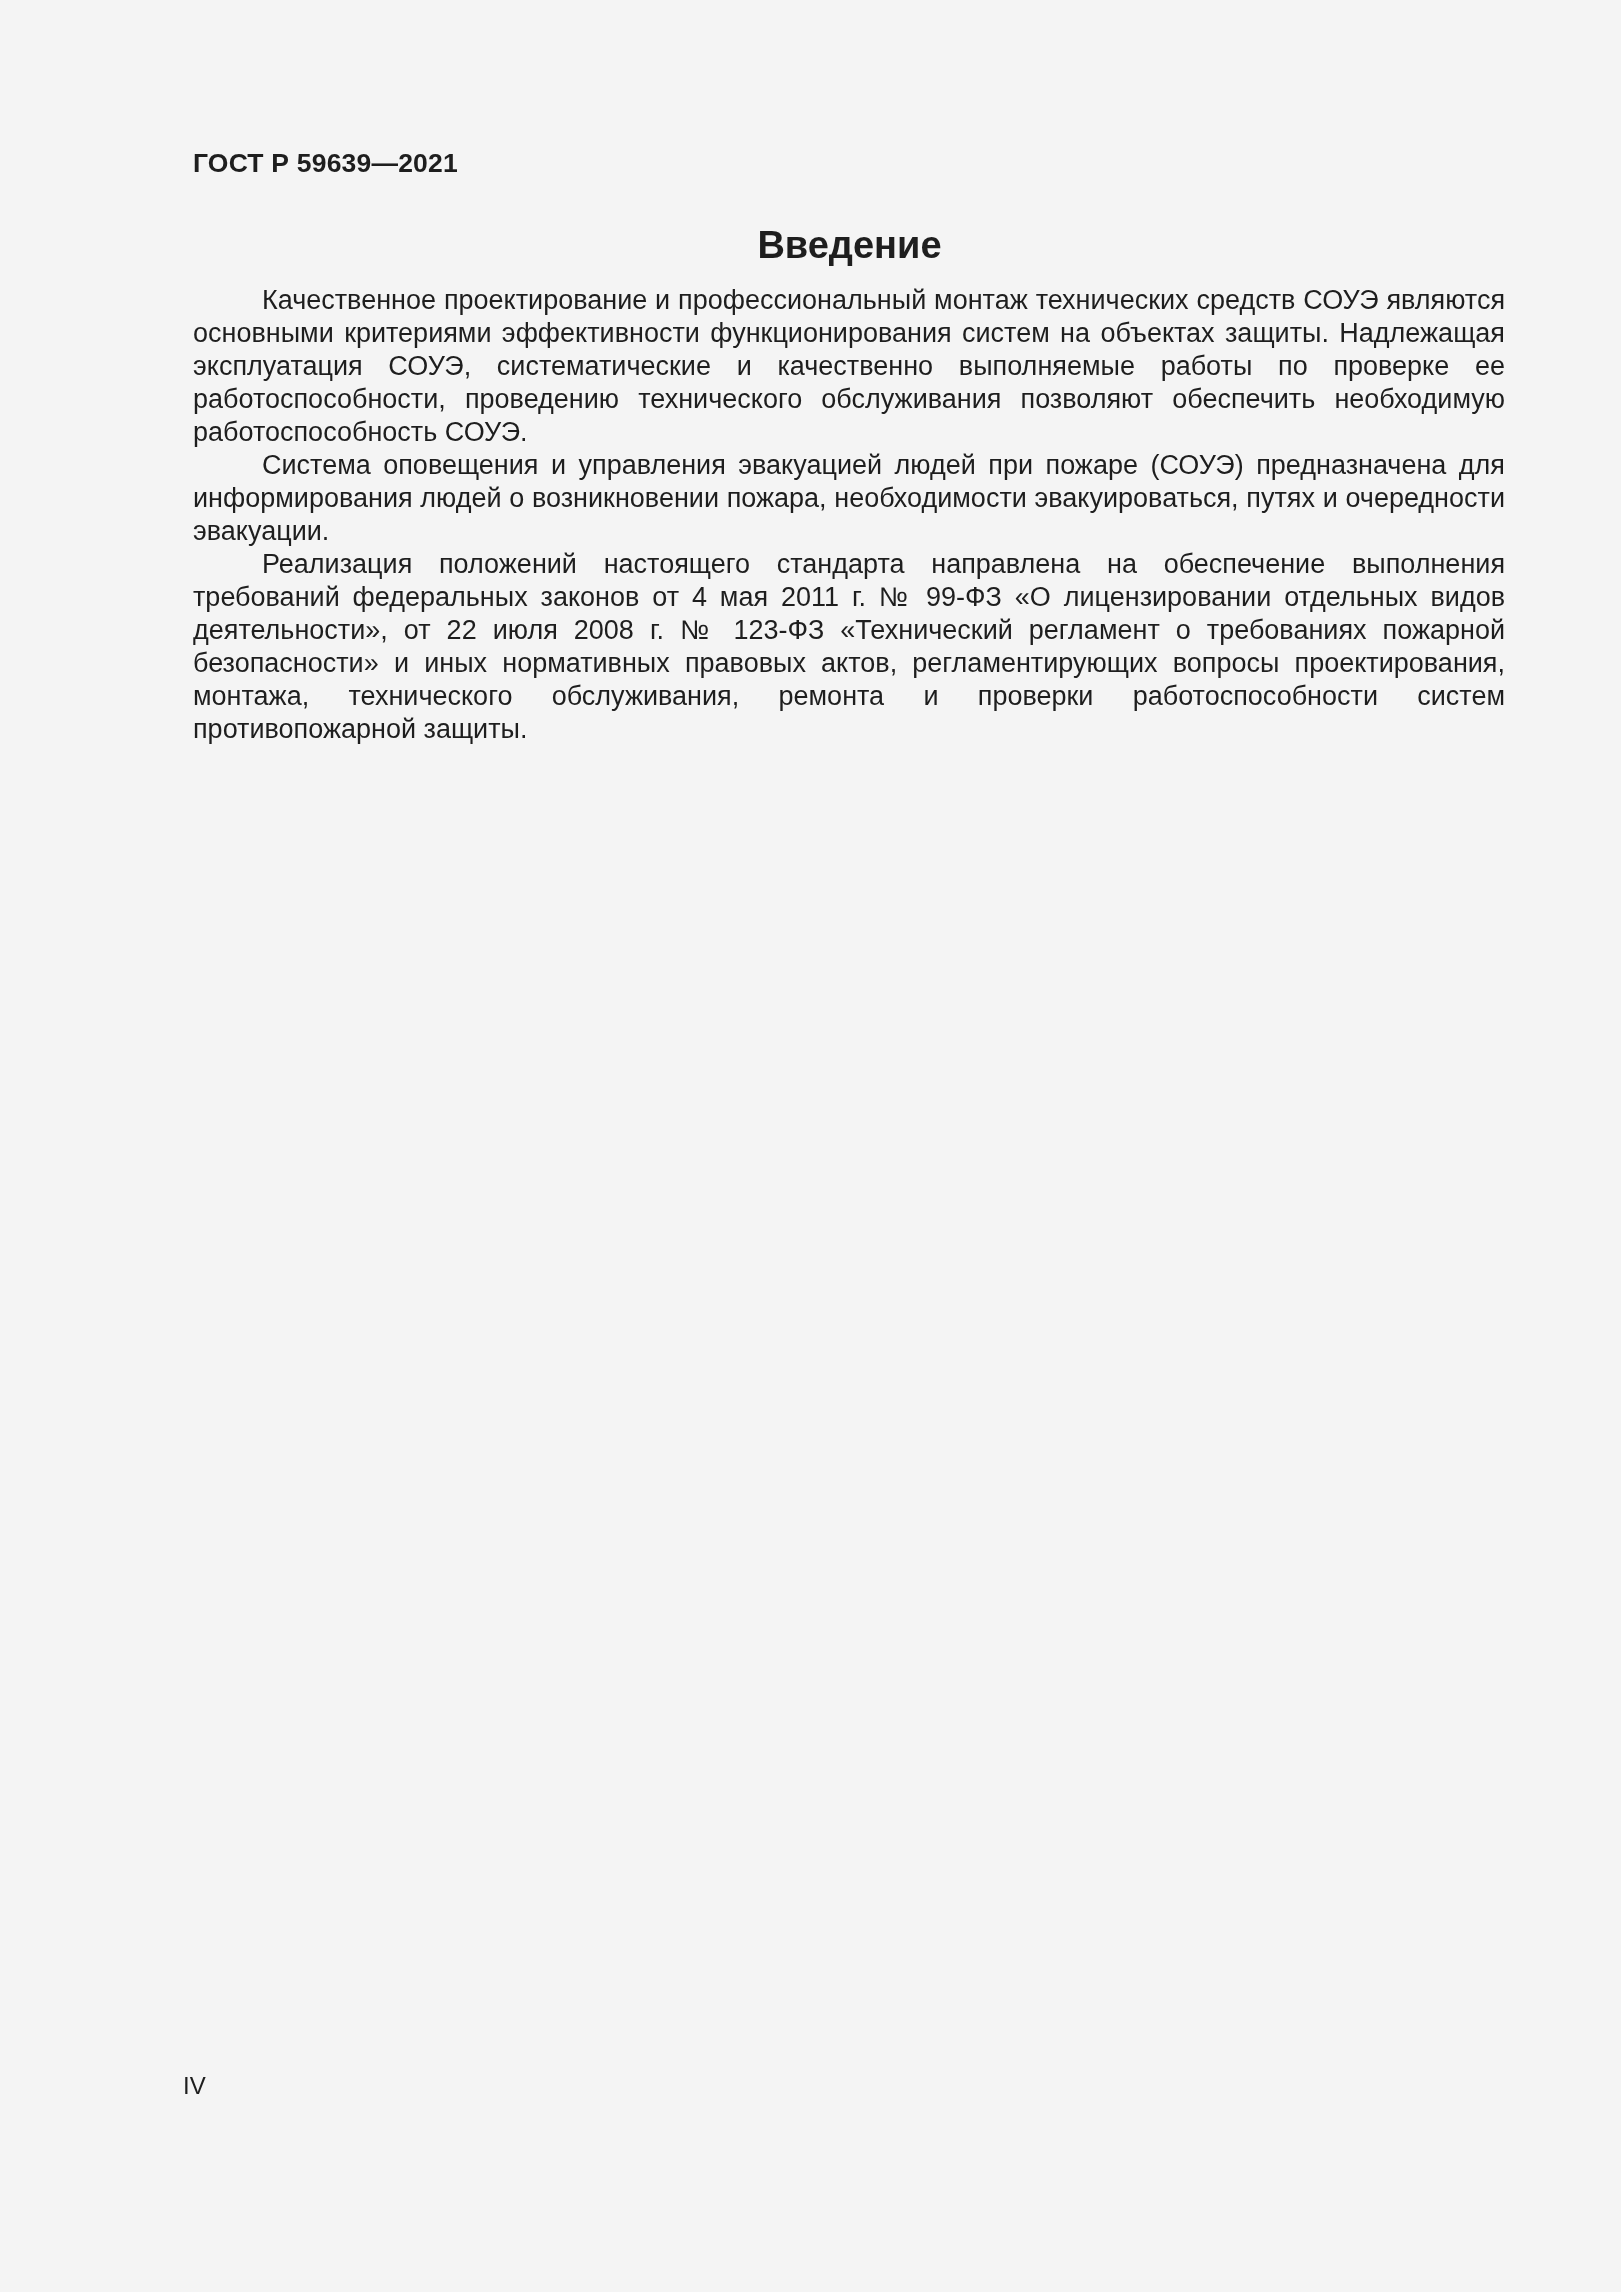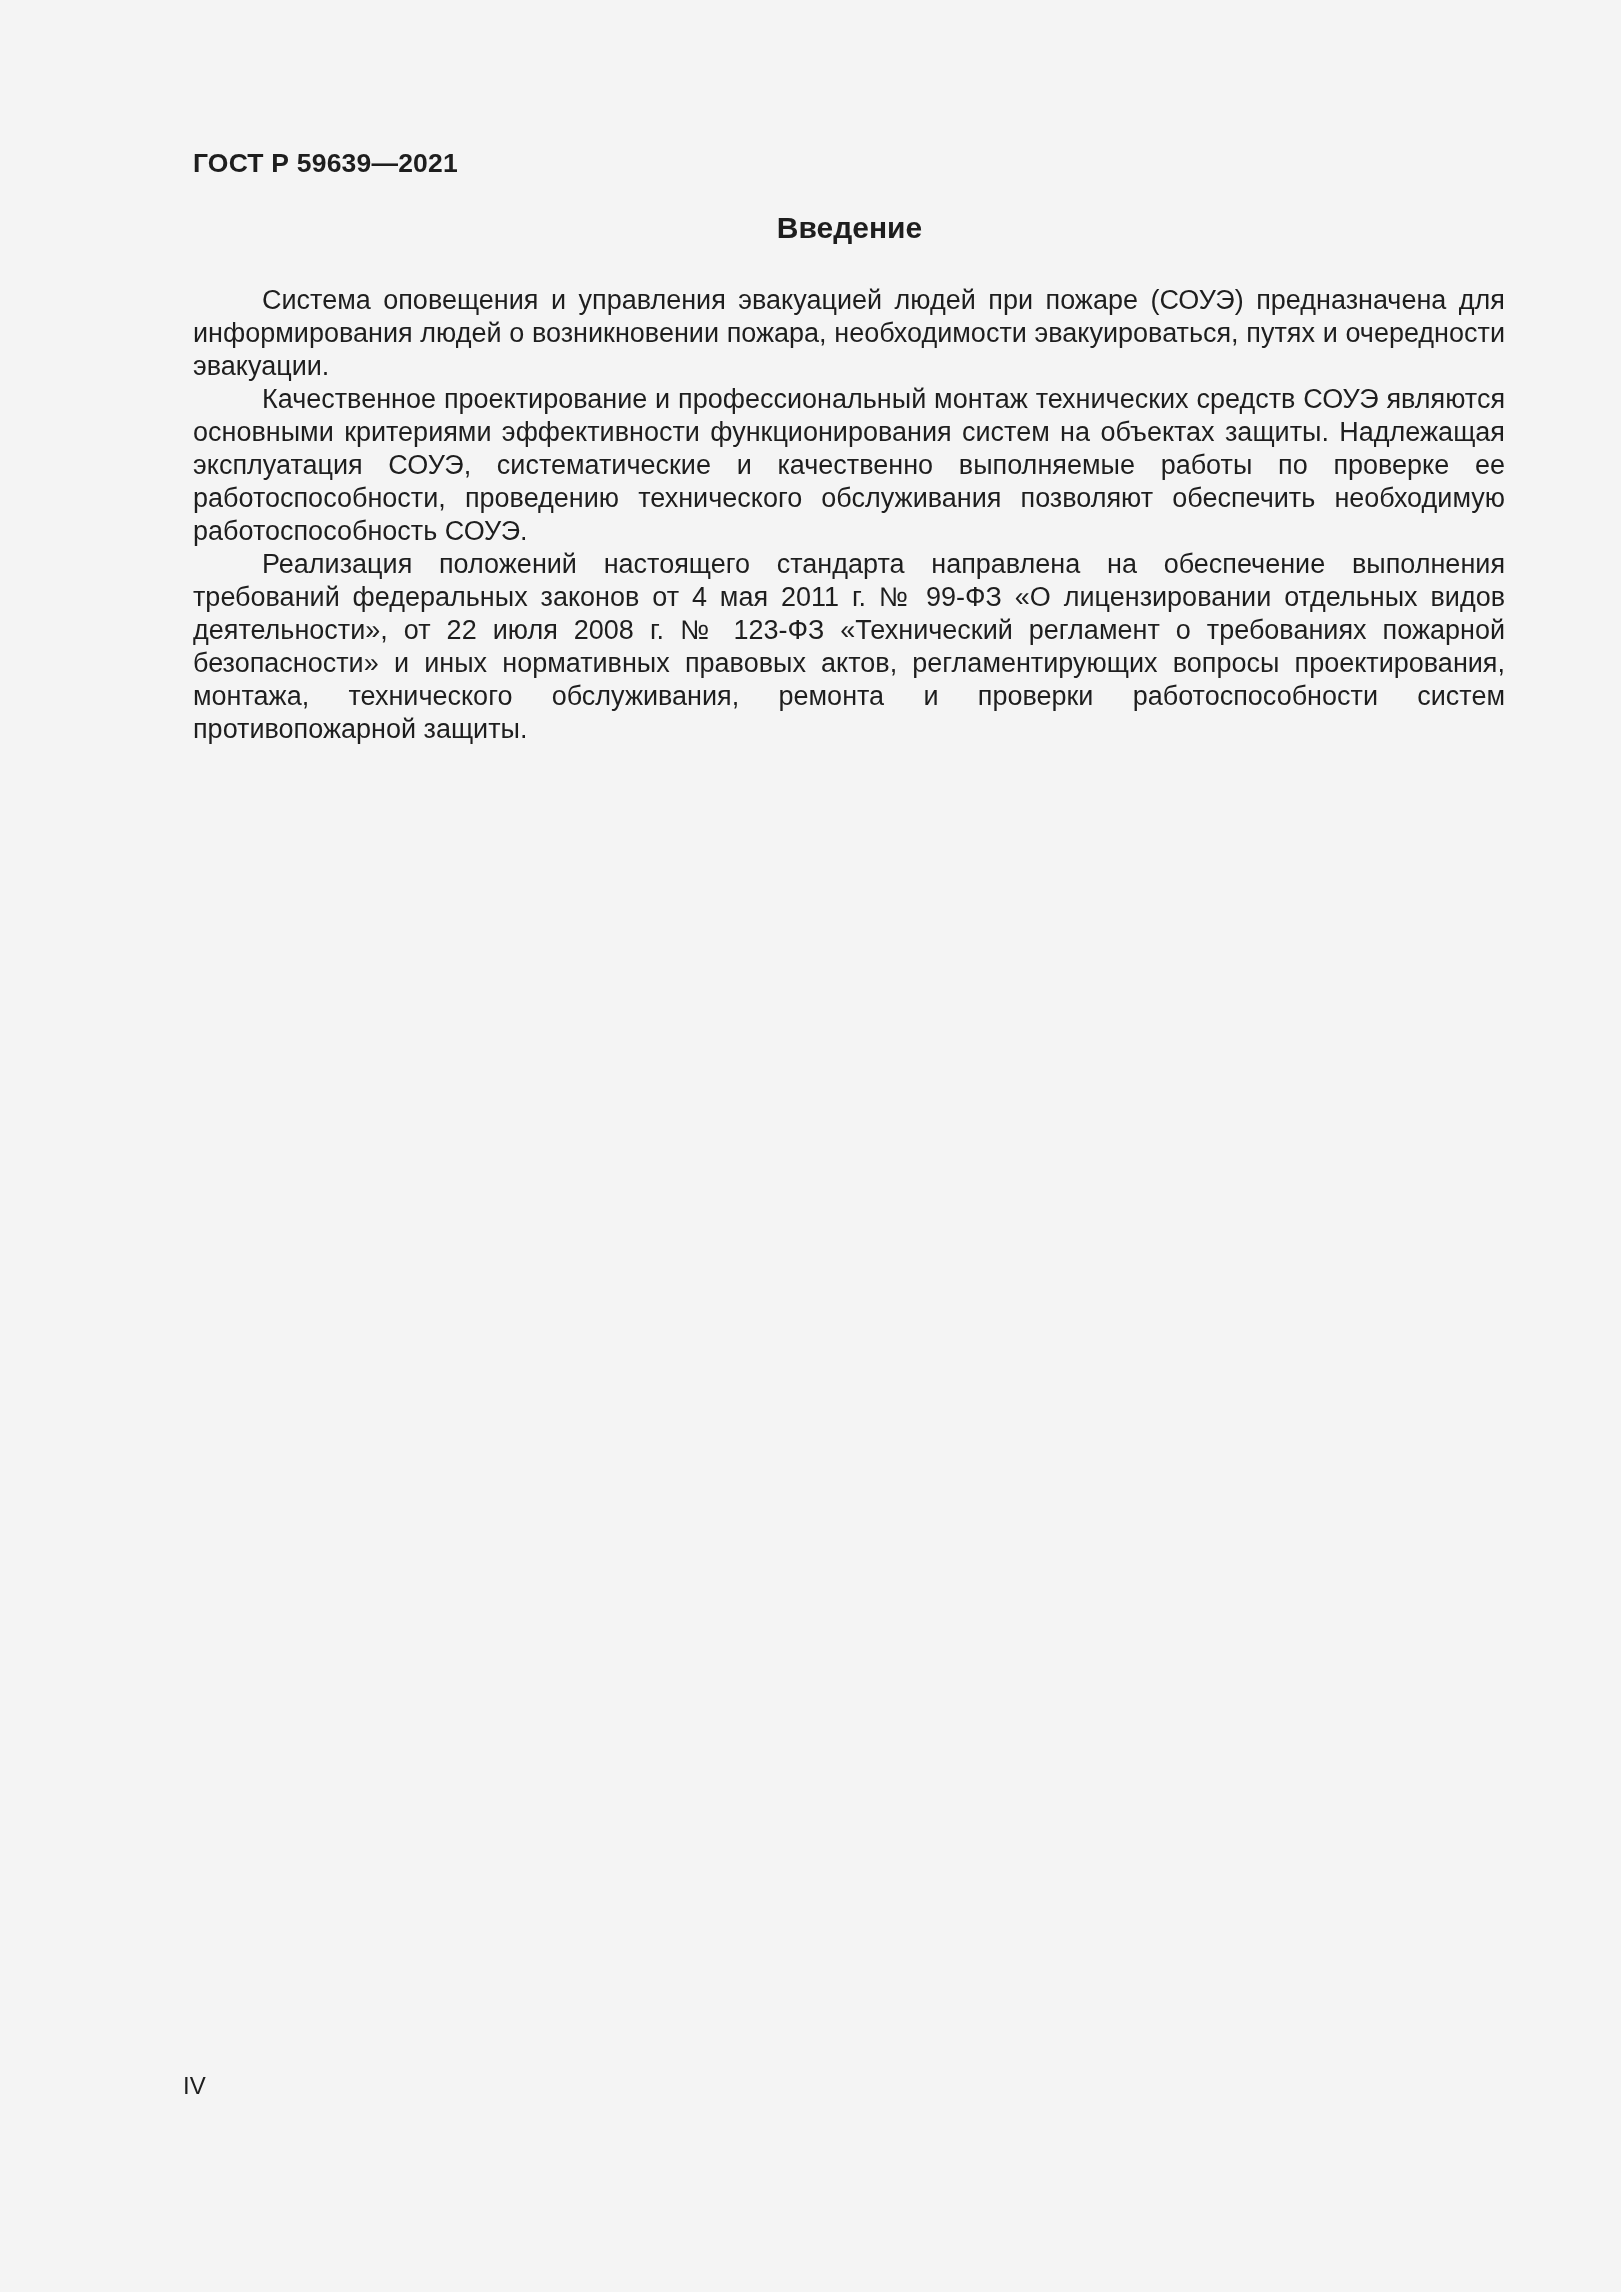--- a/index.html
+++ b/index.html
@@ -27,23 +27,23 @@
       top: 147px;
       font-size: 26.5px;
       font-weight: bold;
       letter-spacing: 0.2px;
       line-height: 33px;
     }
     .section-title {
       position: absolute;
       left: 193px;
       width: 1313px;
-      top: 209px;
+      top: 227px;
       text-align: center;
-      font-size: 30px;
+      font-size: 38px;
       font-weight: bold;
       line-height: 37px;
     }
     .body-text {
       position: absolute;
       left: 193px;
       top: 284px;
       width: 1312px;
       font-size: 27px;
       line-height: 33px;
@@ -65,20 +65,20 @@
   </style>
 </head>
 <body>
 
 <div class="page">
   <div class="doc-header">ГОСТ Р 59639—2021</div>
 
   <h1 class="section-title" style="margin:0;">Введение</h1>
 
   <div class="body-text">
+    <p>Качественное проектирование и профессиональный монтаж технических средств СОУЭ являются основными критериями эффективности функционирования систем на объектах защиты. Надлежащая эксплуатация СОУЭ, систематические и качественно выполняемые работы по проверке ее работоспособности, проведению технического обслуживания позволяют обеспечить необходимую работоспособность СОУЭ.</p>
     <p>Система оповещения и управления эвакуацией людей при пожаре (СОУЭ) предназначена для информирования людей о возникновении пожара, необходимости эвакуироваться, путях и очередности эвакуации.</p>
-    <p>Качественное проектирование и профессиональный монтаж технических средств СОУЭ являются основными критериями эффективности функционирования систем на объектах защиты. Надлежащая эксплуатация СОУЭ, систематические и качественно выполняемые работы по проверке ее работоспособности, проведению технического обслуживания позволяют обеспечить необходимую работоспособность СОУЭ.</p>
     <p>Реализация положений настоящего стандарта направлена на обеспечение выполнения требований федеральных законов от 4 мая 2011 г. № 99-ФЗ «О лицензировании отдельных видов деятельности», от 22 июля 2008 г. № 123-ФЗ «Технический регламент о требованиях пожарной безопасности» и иных нормативных правовых актов, регламентирующих вопросы проектирования, монтажа, технического обслуживания, ремонта и проверки работоспособности систем противопожарной защиты.</p>
   </div>
 
   <div class="page-number">IV</div>
 </div>
 
 
 </body></html>

